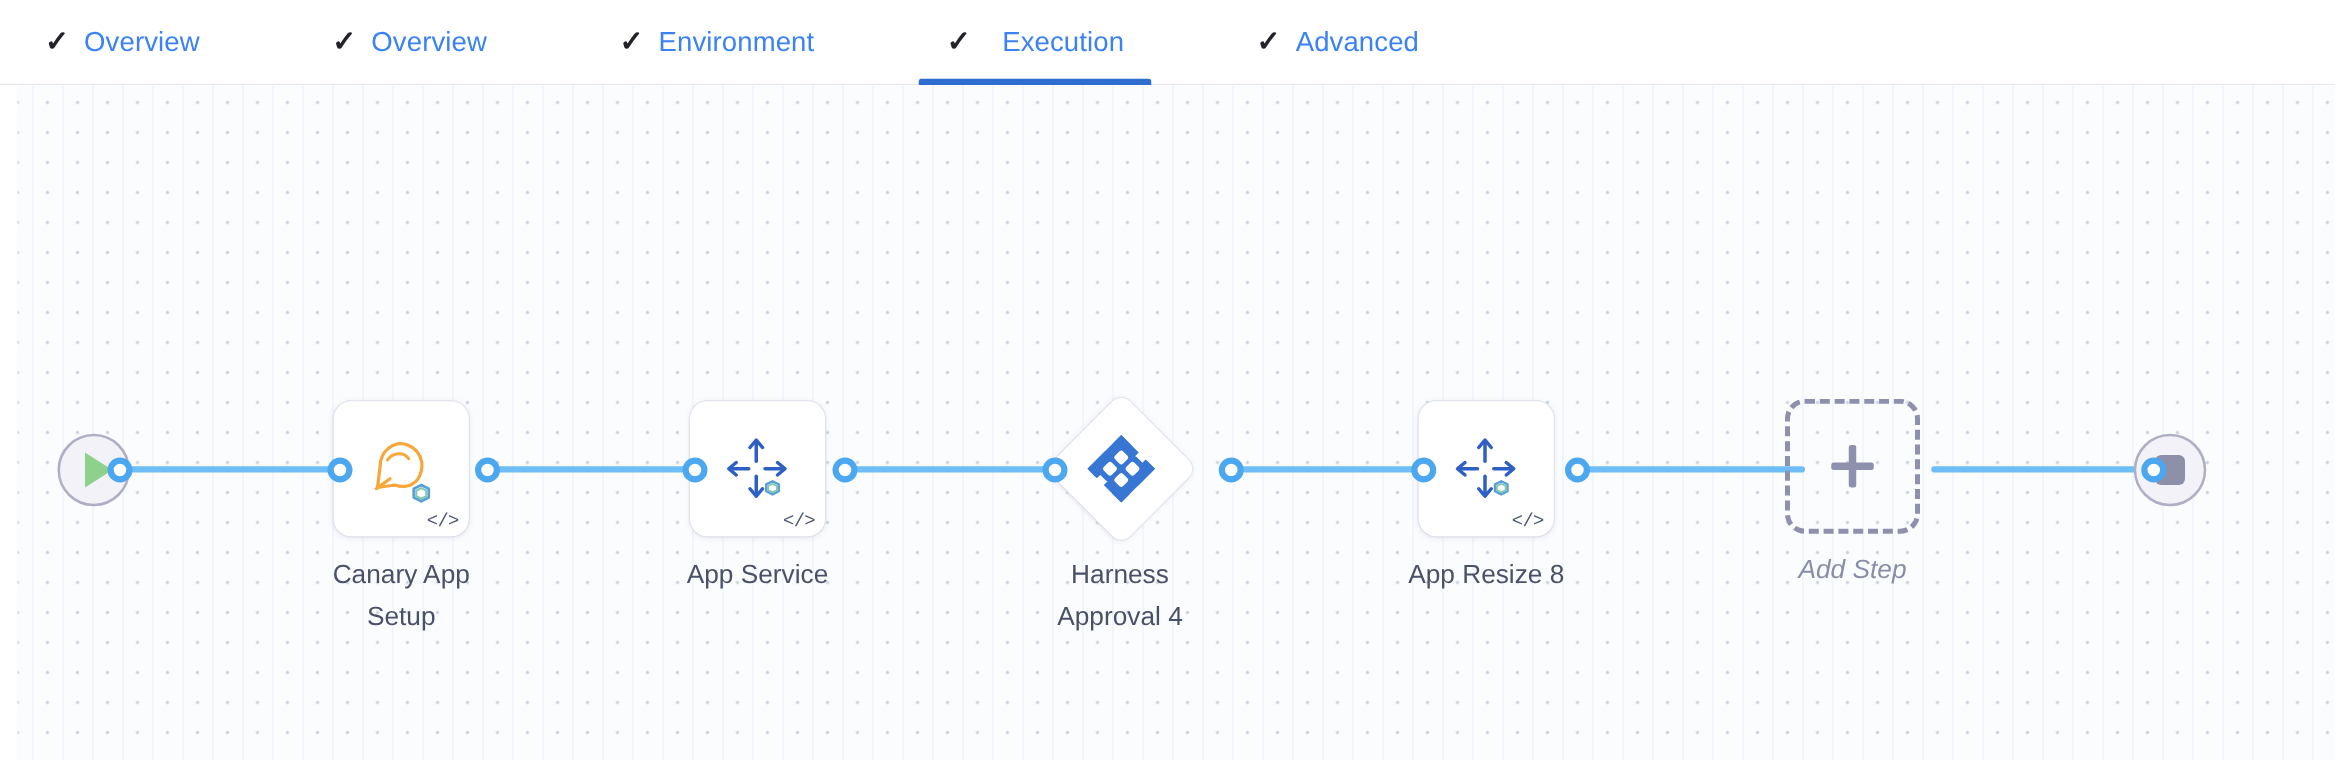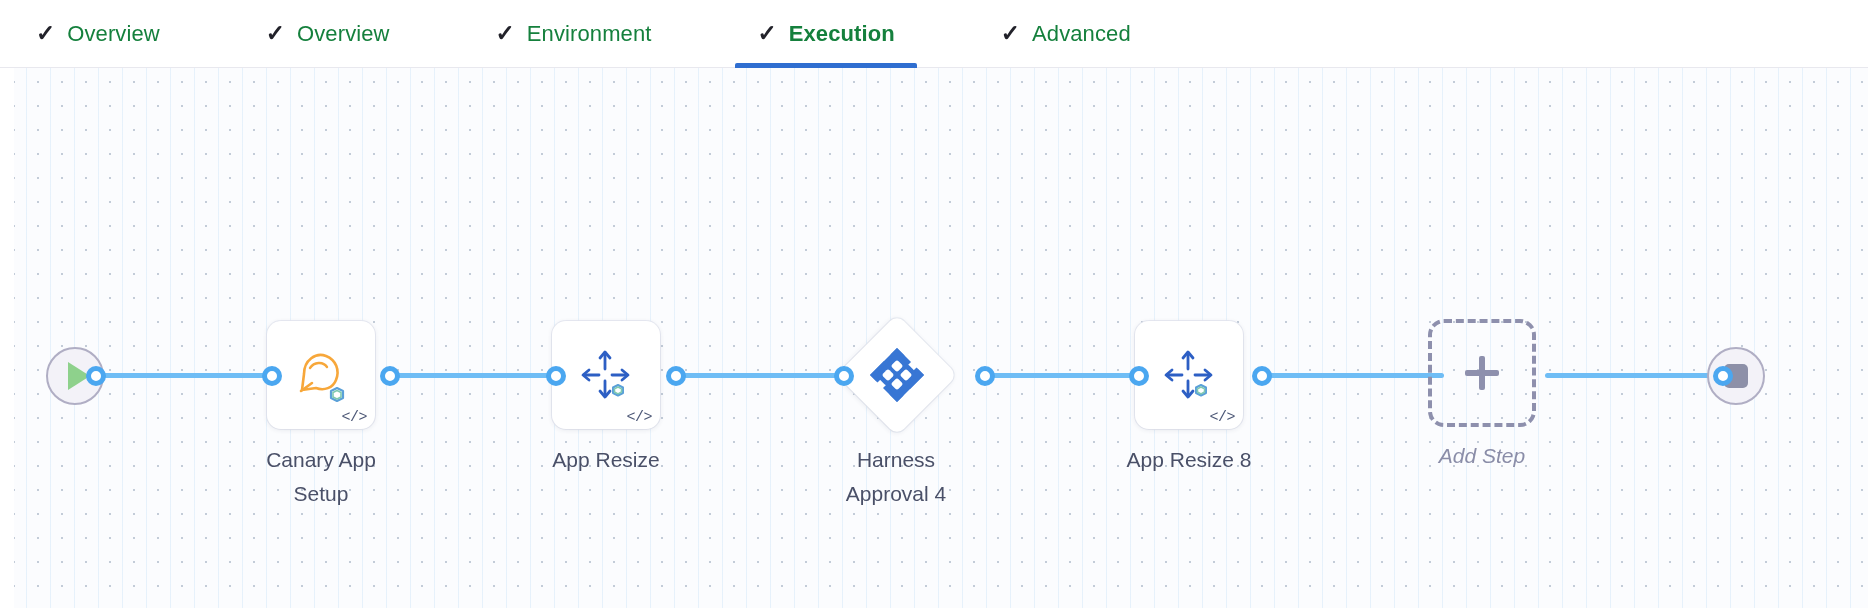--- a/index.html
+++ b/index.html
@@ -53,26 +53,26 @@
     font-size: 23px;
     line-height: 1;
     color: #22222a;
     font-weight: 700;
     display: inline-block;
     transform: translateY(-1px);
   }
 
   .tab-label {
     font-size: 22px;
-    color: #15803d;
+    color: #3b82f6;
     letter-spacing: 0.1px;
     white-space: nowrap;
   }
 
-  .tab.active .tab-label { font-weight: 700; }
+  .tab.active .tab-label { font-weight: 400; margin-left: 13px; }
 
   .tab-underline {
     display: none;
   }
   .tab.active .tab-underline {
     display: block;
     position: absolute;
     left: -22px;
     right: 6px;
     bottom: 0;
@@ -339,21 +339,21 @@
             <line x1="8" y1="30" x2="23" y2="30"></line>
             <polyline points="13,25 7,30 13,35"></polyline>
             <line x1="36" y1="30" x2="51" y2="30"></line>
             <polyline points="46,25 52,30 46,35"></polyline>
           </g>
           <polygon points="42,40 47,42.5 47,48 42,50.5 37,48 37,42.5" fill="none" stroke="#5aa0d8" stroke-width="2" stroke-linejoin="round"></polygon>
           <polygon points="42,42 45.5,43.8 45.5,47 42,48.8 38.5,47 38.5,43.8" fill="none" stroke="#7fc9b0" stroke-width="1.5" stroke-linejoin="round"></polygon>
         </svg>
         <span class="node-code-badge">&lt;/&gt;</span>
       </div>
-      <div class="node-label" style="left:-46px; top:122px; width:200px;">App Resize</div>
+      <div class="node-label" style="left:-46px; top:122px; width:200px;">App Service</div>
     </div>
 
     <div class="node" style="left:838px; top:248px;">
       <div class="diamond-wrap">
         <div class="diamond-shape"></div>
         <svg class="diamond-icon" width="58" height="58" viewBox="0 0 58 58">
           <g fill="#3876d4">
             <path d="M29 2 L43 16 L36.5 22.5 L22.5 8.5 Z"></path>
             <path d="M2 29 L16 15 L22.5 21.5 L8.5 35.5 Z"></path>
             <path d="M56 29 L42 43 L35.5 36.5 L49.5 22.5 Z"></path>

